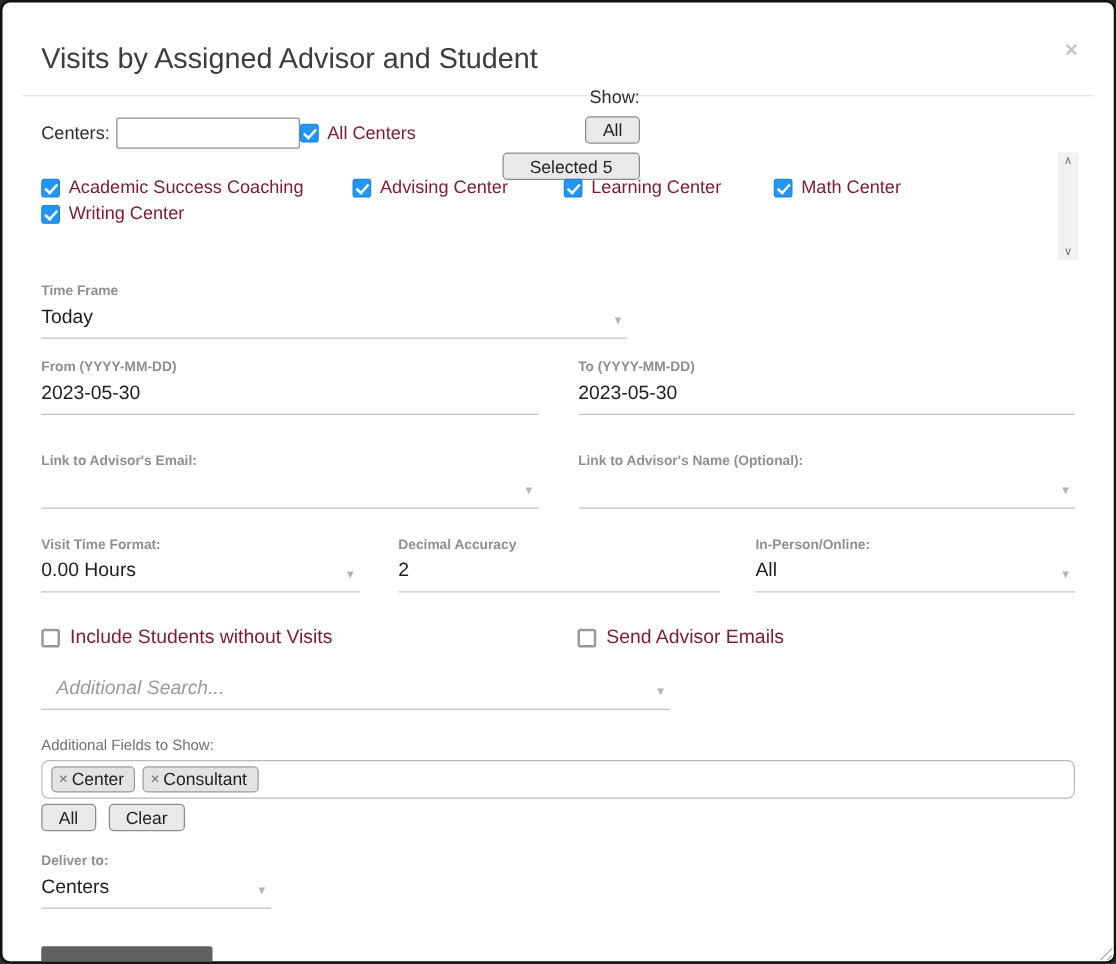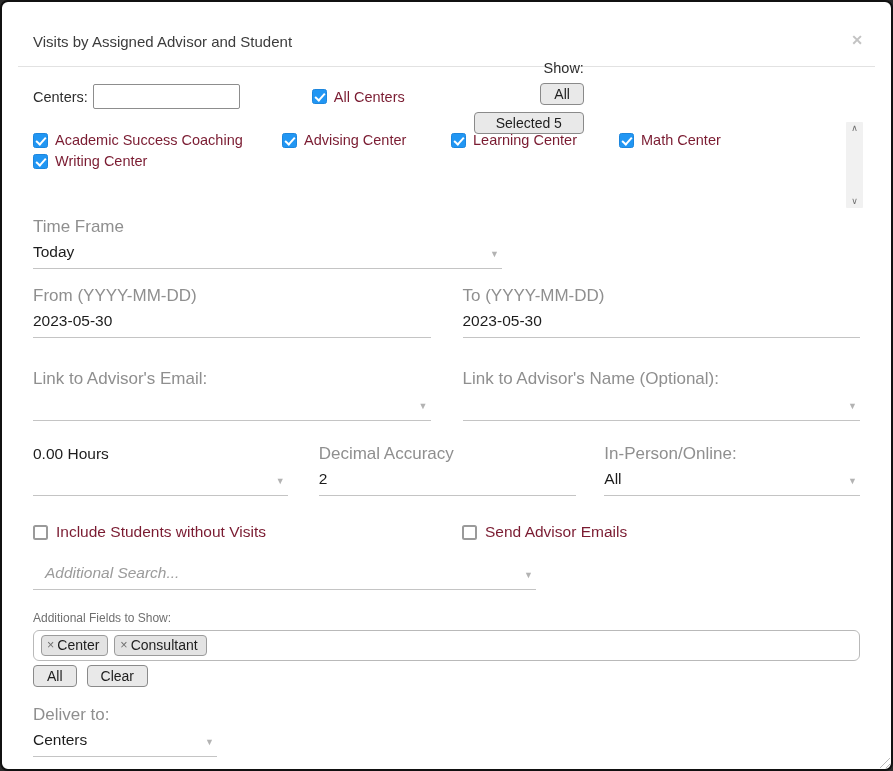--- a/index.html
+++ b/index.html
@@ -4,35 +4,35 @@
 <style>
   * { box-sizing: border-box; margin: 0; padding: 0; }
   html,body { width:893px; height:771px; background:#2b2b2b; }
   body { font-family:"Liberation Sans", sans-serif; }
 
   .modal {
     position:relative; width:893px; height:771px; background:#fff;
     border:2px solid #111; border-radius:8px; overflow:hidden; color:#212121;
   }
 
-  .title { font-size:15px; color:#3c3c3c; margin:31px 31px 16px; font-weight:400; }
+  .title { font-size:23px; color:#3c3c3c; margin:31px 31px 16px; font-weight:400; }
   .close-x {
     position:absolute; top:31px; right:28px; font-size:14px; font-weight:bold;
     color:#c3c3c3; cursor:pointer; line-height:1;
   }
   .divider { border:0; border-top:1px solid #e2e2e2; margin:0 16px; }
 
   
   .centers-row { display:flex; align-items:center; margin:16px 31px 0; height:27px; }
   .plain-label { font-size:14.5px; color:#2d2d2d; }
   .centers-input {
     width:147px; height:25px; margin-left:5px; border:1px solid #8d8d8d;
     border-radius:2px; font-size:14px; padding:0 5px; outline:none; background:#fff;
   }
-  .all-centers { display:flex; align-items:center; gap:7px; margin-left:72px; }
+  .all-centers { display:flex; align-items:center; gap:7px; }
   .show-group { display:flex; align-items:flex-end; gap:7px; margin-left:69px;flex-direction:column; }
   .gray-btn {
     background:#e9e9e9; border:1px solid #8a8a8a; border-radius:4px;
     font-size:14px; color:#1e1e1e; padding:2px 13px; cursor:pointer;
     font-family:"Liberation Sans", sans-serif;
   }
   .gray-btn.wide { padding:2px 21px; }
 
   
   .cb { width:15px; height:15px; flex:0 0 15px; border-radius:2.5px; position:relative; display:inline-block; }
@@ -49,21 +49,21 @@
 
   .scrollbar {
     position:absolute; top:120px; right:28px; width:17px; height:86px;
     background:#f1f1f1; border-radius:1px; display:flex; flex-direction:column;
     justify-content:space-between; align-items:center; padding:2px 0;
   }
   .scroll-arrow { font-size:9px; color:#6f6f6f; line-height:1; cursor:pointer; }
 
   
   .md-field { position:relative; border-bottom:1px solid #c4c4c4; padding:1px 0 7px; }
-  .md-label { display:block; font-size:17px; color:#8f8f8f; margin-bottom:5px; }
+  .md-label { display:block; font-size:11px; color:#8f8f8f; margin-bottom:5px;font-weight:bold; }
   .md-value { font-size:15.5px; color:#1d1d1d; min-height:19px; line-height:19px; }
   .md-value.placeholder { color:#9b9b9b; font-style:italic; }
   .md-arrow { position:absolute; right:3px; bottom:9px; font-size:9px; color:#b3b3b3; }
 
   .sec-timeframe { margin:12px 31px 0; width:469px; }
   .row-2col { display:flex; gap:32px; margin:16px 31px 0; }
   .row-2col .md-field { flex:1; }
   .row-advisor { margin-top:30px; }
   .row-3col { display:flex; margin:22px 31px 0; }
   .col-vtf { width:256px; }
@@ -181,20 +181,21 @@
     </div>
     <div class="md-field">
       <span class="md-label">Link to Advisor's Name (Optional):</span>
       <div class="md-value"></div>
       <span class="md-arrow">▼</span>
     </div>
   </div>
 
   <div class="row-3col">
     <div class="md-field col-vtf">
+      <span class="md-label">Visit Time Format:</span>
       <div class="md-value">0.00 Hours</div>
       <span class="md-arrow">▼</span>
     </div>
     <div class="md-field col-dec">
       <span class="md-label">Decimal Accuracy</span>
       <div class="md-value">2</div>
     </div>
     <div class="md-field col-ipo">
       <span class="md-label">In-Person/Online:</span>
       <div class="md-value">All</div>

